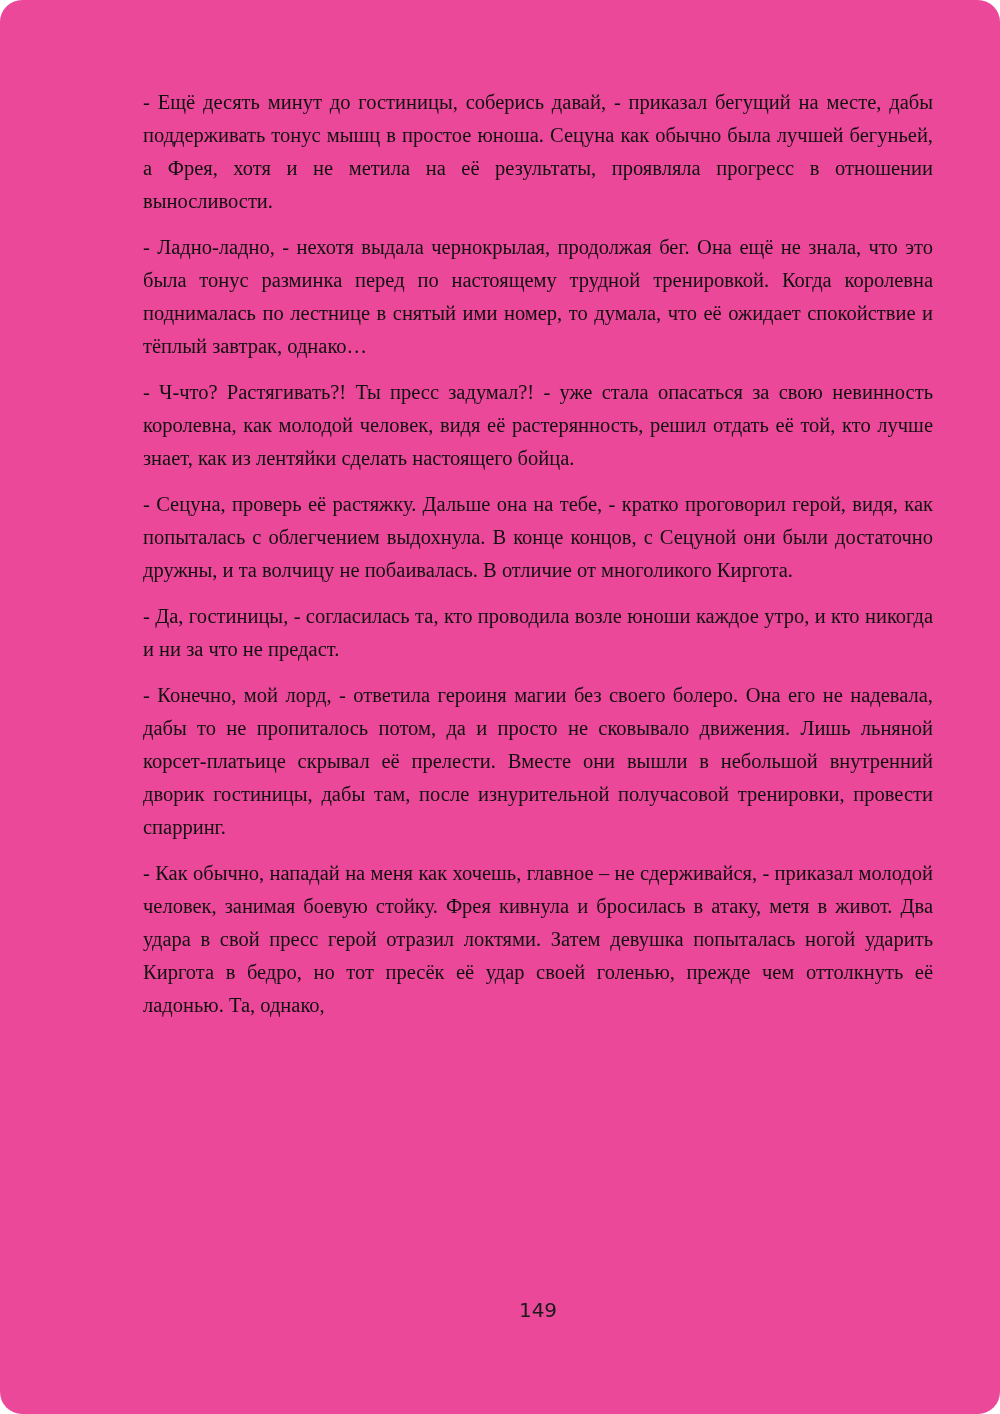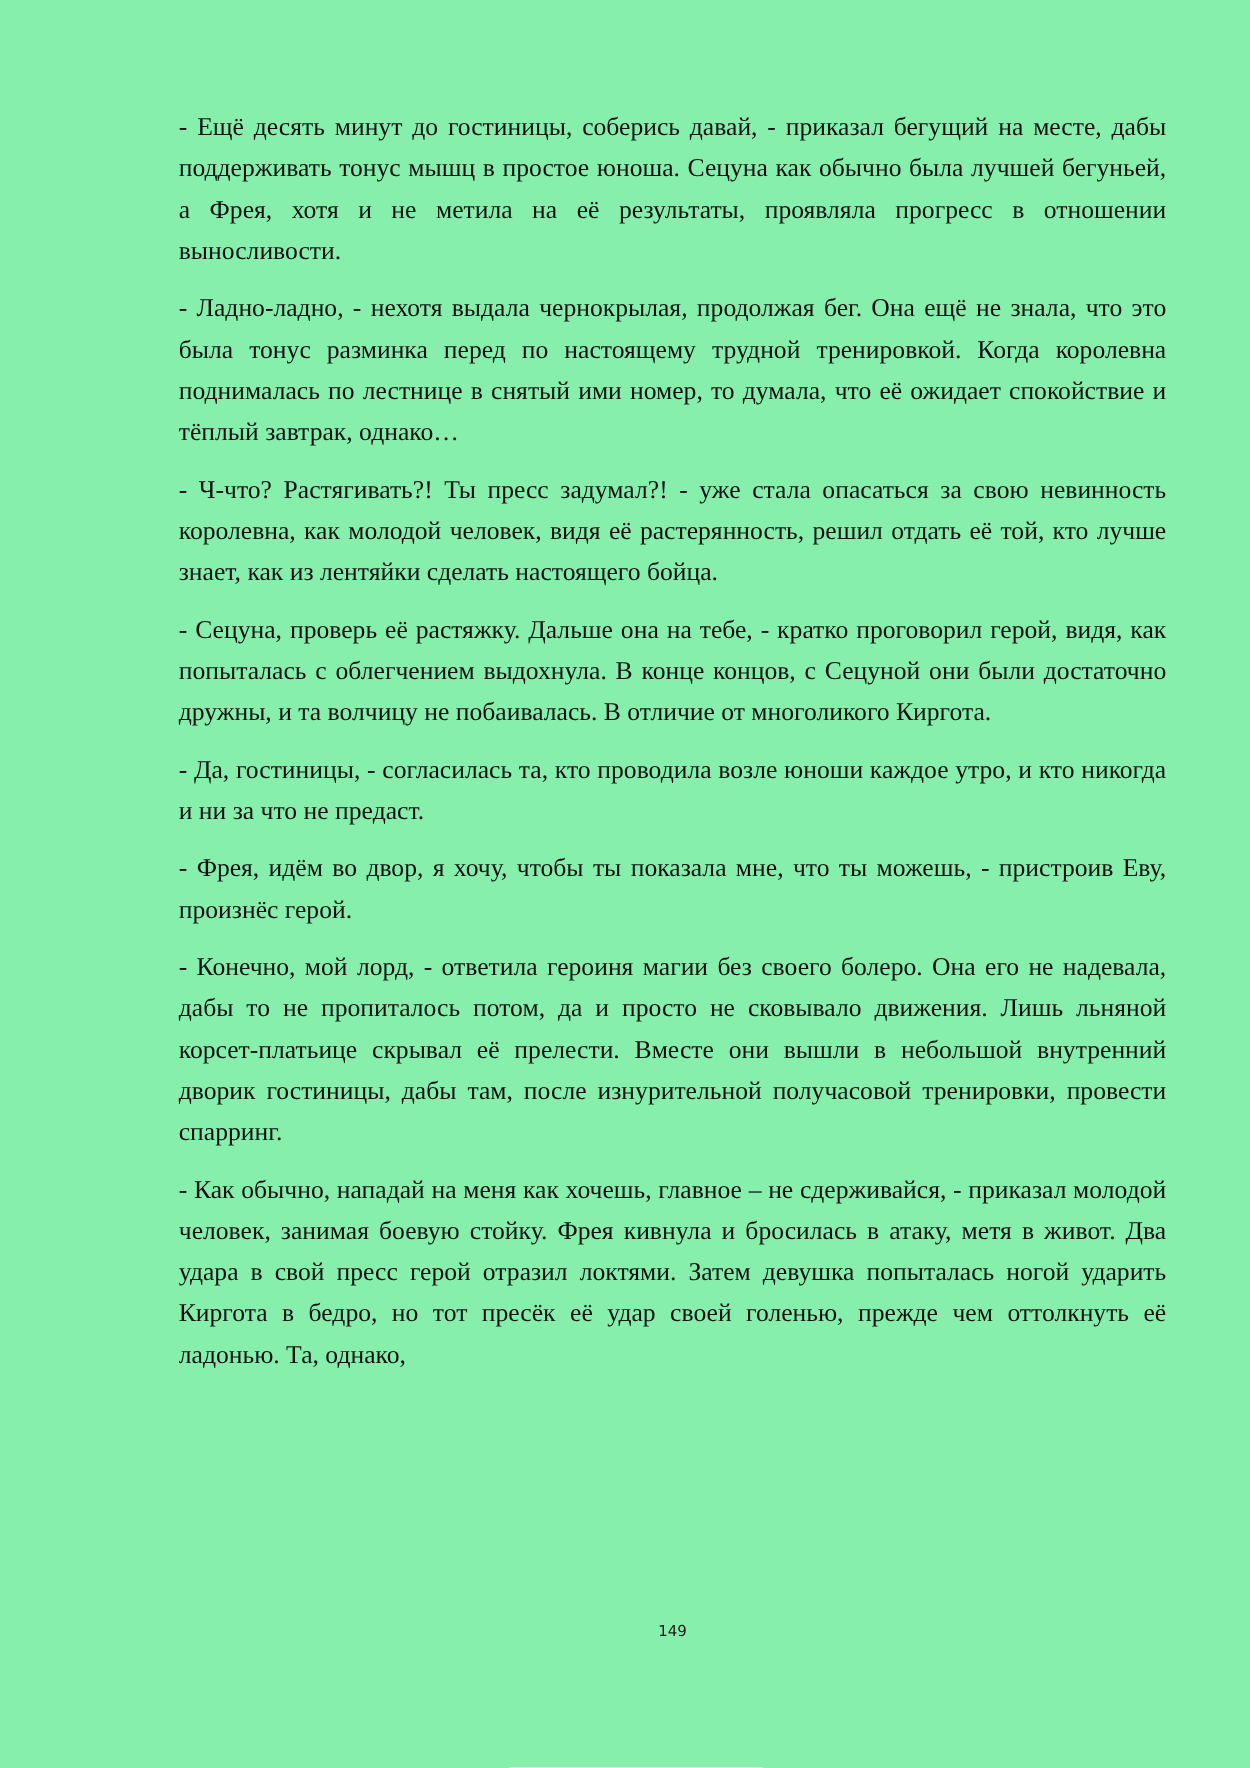--- a/index.html
+++ b/index.html
@@ -4,23 +4,24 @@
 <style>
   html, body {
     margin: 0;
     padding: 0;
     background: #ffffff;
   }
   .page {
     position: relative;
     width: 1000px;
     height: 1414px;
-    background: #86efac;
+    background: #ec4899;
     color: #101010;
     overflow: hidden;
+    border-radius: 22px;
   }
   .text-block {
     position: absolute;
     left: 143px;
     top: 86px;
     width: 790px;
     font-family: "Liberation Serif", serif;
     font-size: 20.5px;
     line-height: 33px;
     text-align: justify;
@@ -30,32 +31,31 @@
     margin: 0 0 13px 0;
     padding: 0;
   }
   .page-number {
     position: absolute;
     left: 143px;
     top: 1298px;
     width: 790px;
     text-align: center;
     font-family: "DejaVu Sans", sans-serif;
-    font-size: 12px;
+    font-size: 20px;
     color: #1a1a1a;
   }
 </style>
 </head>
 <body>
 
 <div class="page">
   <div class="text-block">
     <p>- Ещё десять минут до гостиницы, соберись давай, - приказал бегущий на месте, дабы поддерживать тонус мышц в простое юноша. Сецуна как обычно была лучшей бегуньей, а Фрея, хотя и не метила на её результаты, проявляла прогресс в отношении выносливости.</p>
     <p>- Ладно-ладно, - нехотя выдала чернокрылая, продолжая бег. Она ещё не знала, что это была тонус разминка перед по настоящему трудной тренировкой. Когда королевна поднималась по лестнице в снятый ими номер, то думала, что её ожидает спокойствие и тёплый завтрак, однако…</p>
     <p>- Ч-что? Растягивать?! Ты пресс задумал?! - уже стала опасаться за свою невинность королевна, как молодой человек, видя её растерянность, решил отдать её той, кто лучше знает, как из лентяйки сделать настоящего бойца.</p>
     <p>- Сецуна, проверь её растяжку. Дальше она на тебе, - кратко проговорил герой, видя, как попыталась с облегчением выдохнула. В конце концов, с Сецуной они были достаточно дружны, и та волчицу не побаивалась. В отличие от многоликого Киргота.</p>
     <p>- Да, гостиницы, - согласилась та, кто проводила возле юноши каждое утро, и кто никогда и ни за что не предаст.</p>
-    <p>- Фрея, идём во двор, я хочу, чтобы ты показала мне, что ты можешь, - пристроив Еву, произнёс герой.</p>
     <p>- Конечно, мой лорд, - ответила героиня магии без своего болеро. Она его не надевала, дабы то не пропиталось потом, да и просто не сковывало движения. Лишь льняной корсет-платьице скрывал её прелести. Вместе они вышли в небольшой внутренний дворик гостиницы, дабы там, после изнурительной получасовой тренировки, провести спарринг.</p>
     <p>- Как обычно, нападай на меня как хочешь, главное – не сдерживайся, - приказал молодой человек, занимая боевую стойку. Фрея кивнула и бросилась в атаку, метя в живот. Два удара в свой пресс герой отразил локтями. Затем девушка попыталась ногой ударить Киргота в бедро, но тот пресёк её удар своей голенью, прежде чем оттолкнуть её ладонью. Та, однако,</p>
   </div>
   <div class="page-number">149</div>
 </div>
 
 </body></html>

